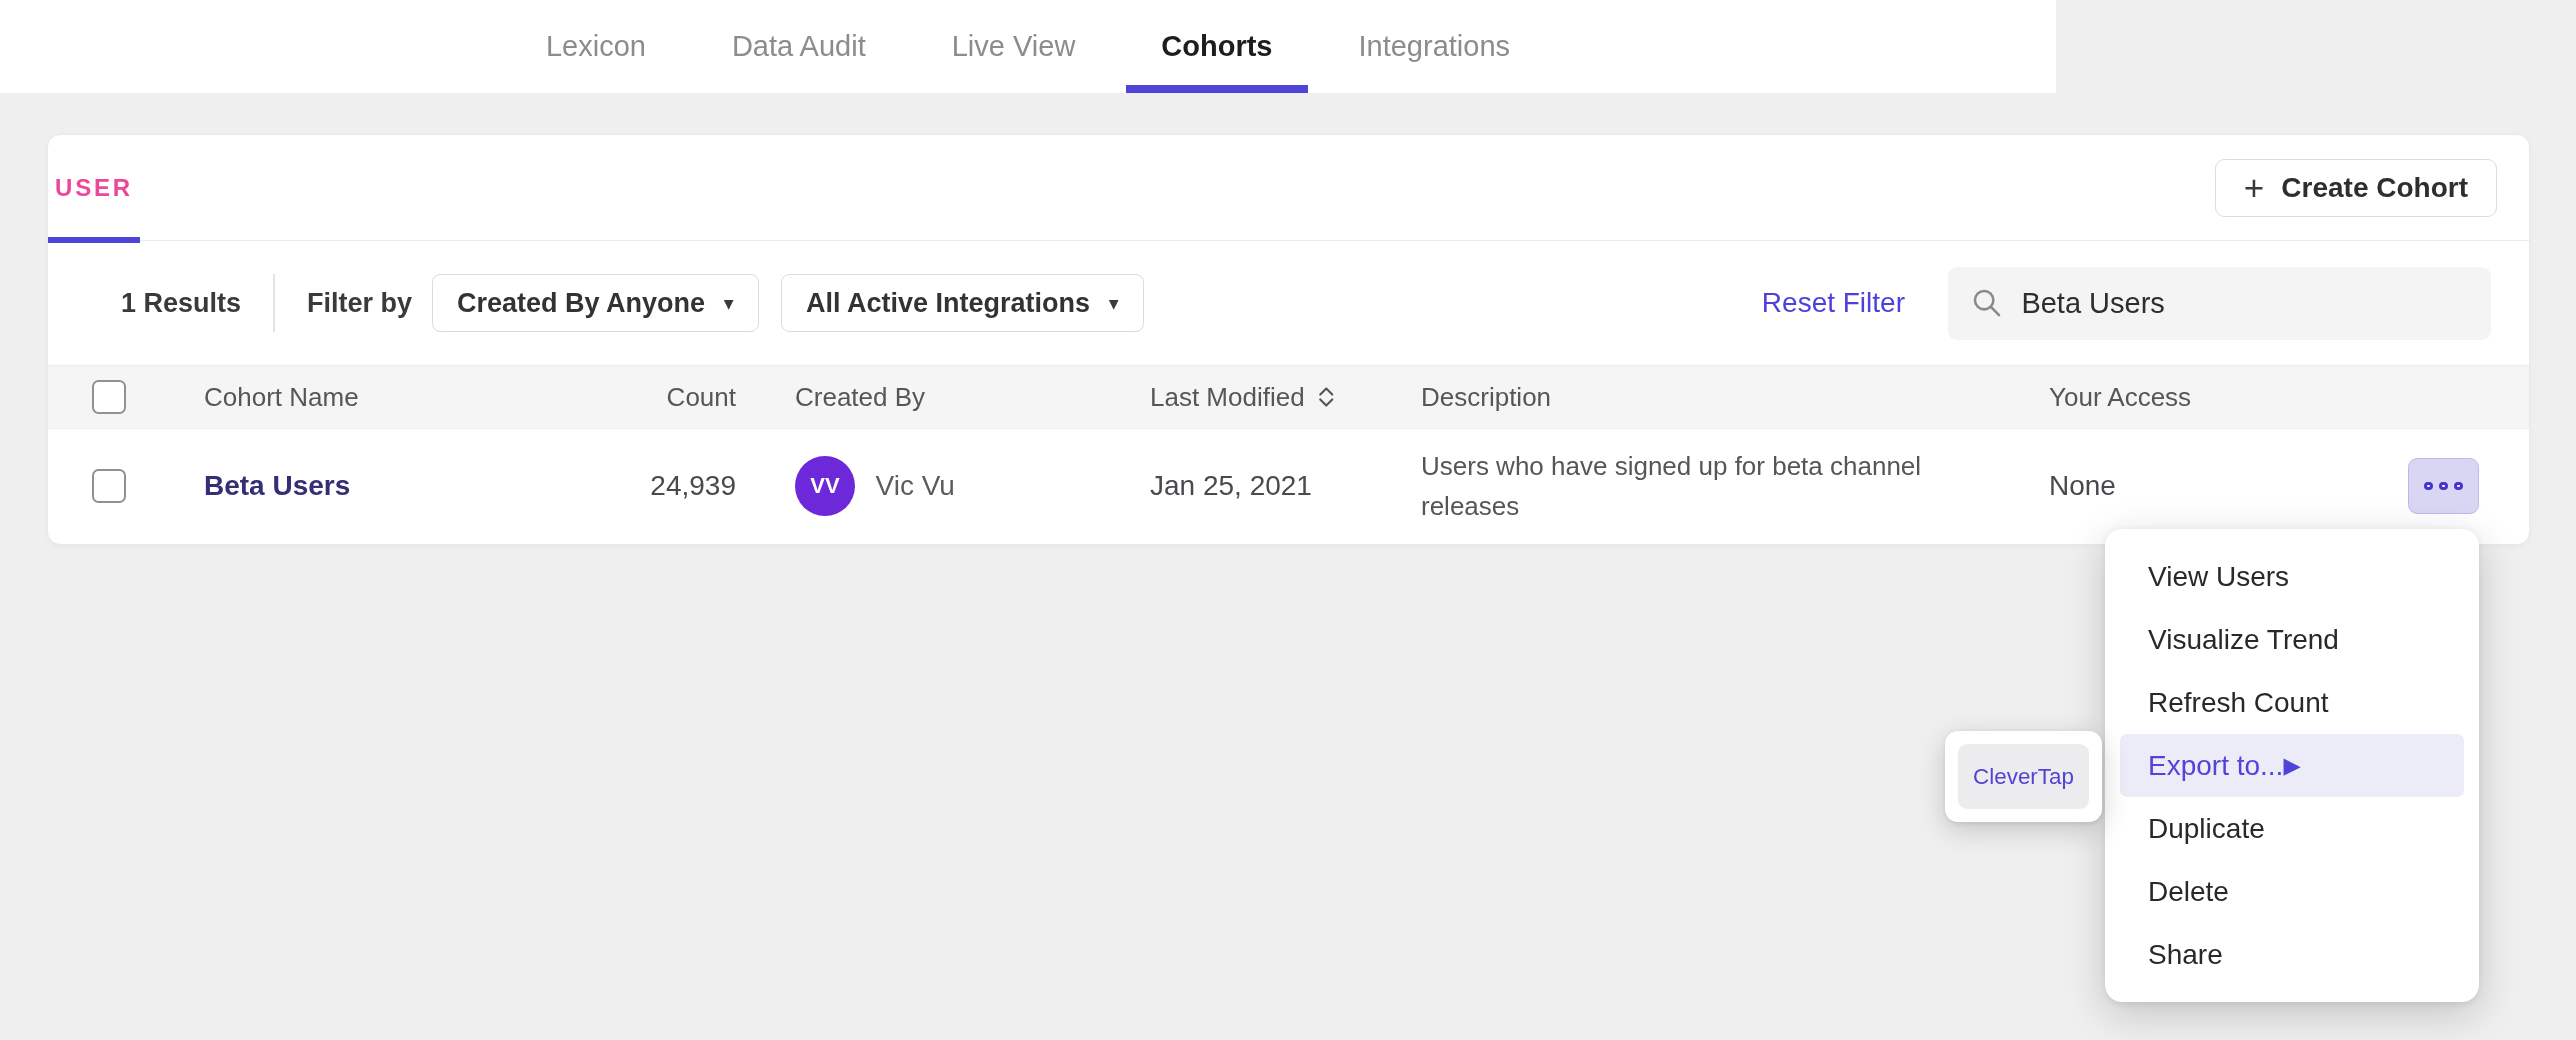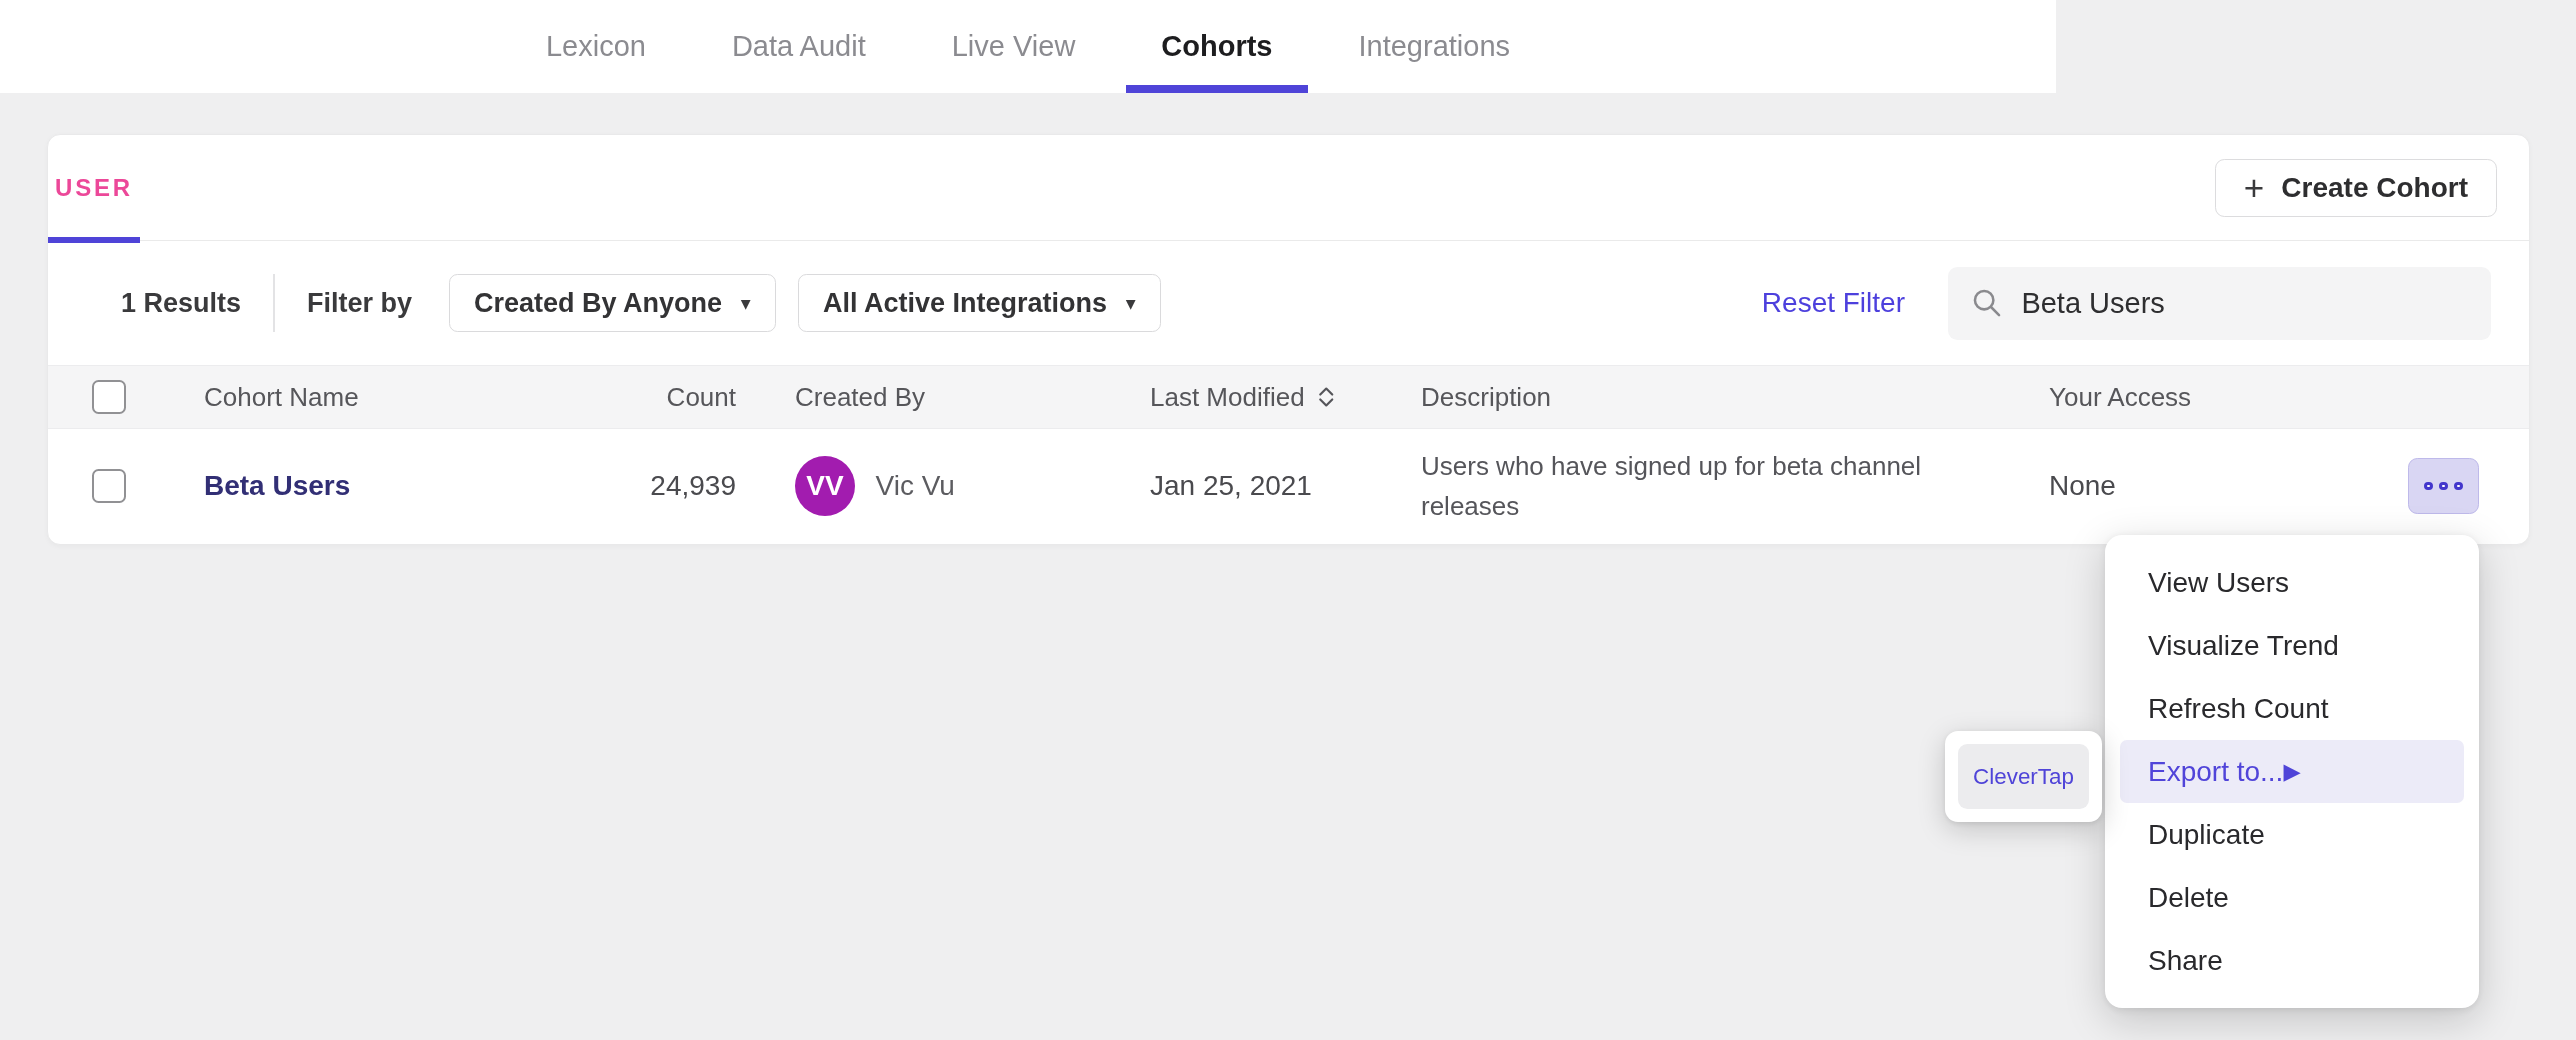--- a/index.html
+++ b/index.html
@@ -49,21 +49,21 @@
     font-size:28px; font-weight:700; color:#2e2e30; cursor:pointer;
   }
   .create-btn .plus { font-size:35px; font-weight:400; margin-right:17px; line-height:0; color:#3a3a3c; }
 
   
   .toolbar {
     height:124px; display:flex; align-items:center; padding:0 38px 0 73px;
   }
   .results-count { font-size:27px; font-weight:700; color:#3a3a3c; }
   .vdivider { width:1.9px; height:58px; background:#e3e3e5; margin:0 32px; }
-  .filter-by { font-size:27px; font-weight:700; color:#3a3a3c; margin-right:37px; }
+  .filter-by { font-size:27px; font-weight:700; color:#3a3a3c; margin-right:20px; }
   .dropdown {
     display:flex; align-items:center; height:58px; padding:2px 24px;
     border:1.9px solid #dadadc; border-radius:8.4px; background:#fff;
     font-size:27px; font-weight:700; color:#333335; margin-right:22.4px; cursor:pointer;
   }
   .dropdown .caret { font-size:19.6px; color:#3a3a3c; margin-left:18.7px; }
   .toolbar-right { margin-left:auto; display:flex; align-items:center;justify-content:flex-end; }
   .reset-filter { font-size:28px; color:#4d40dd; margin-right:43px; cursor:pointer; }
   .searchbox {
     width:543px; height:73px; background:#f4f4f5; border-radius:9.3px;
@@ -92,41 +92,40 @@
     width:34px; height:34px; background:#fff; border:2.8px solid #919194;
     border-radius:6.5px; cursor:pointer;
   }
   .cell-name { padding-left:35px; }
   .cell-count { text-align:right; }
   .cell-created { padding-left:59px; display:flex; align-items:center; }
   .sort-wrap { display:inline-flex; align-items:center; }
   .sort-icon { margin-left:11.2px; }
   .cohort-link { font-weight:700; color:#322f75; cursor:pointer; font-size:28px; }
   .avatar {
-    width:60px; height:60px; border-radius:50%; background:#a21caf;
-    color:#fff; font-size:28px; font-weight:700;
+    width:60px; height:60px; border-radius:50%; background:#6d28d9;
+    color:#fff; font-size:22px; font-weight:700;
     display:flex; align-items:center; justify-content:center; margin-right:20.5px;
   }
   .creator-name { color:#5c5c60; }
   .cell-desc { font-size:26px; line-height:40px; color:#55555a; padding-right:67px; }
   .cell-actions { display:flex; justify-content:flex-end; padding-right:52px; }
   .ellipsis-btn {
     width:71px; height:56px; background:#d9d6f3; border:1.9px solid #beb9ea;
     border-radius:9.3px; display:flex; align-items:center; justify-content:center;
     gap:6.5px; cursor:pointer;
   }
   .dot { width:8.4px; height:8.4px; background:#fff; border:3.7px solid #4336cc; border-radius:50%; }
 
   
   .ctx-menu {
     position:absolute; left:2105px; top:529px; width:374px;
     background:#ffffff; border-radius:17px; padding:16px 0;
     box-shadow:0 11.2px 41px rgba(0,0,0,0.18), 0 1.9px 7.5px rgba(0,0,0,0.08);
     z-index:20;
-    margin-top:6px;
   }
   .ctx-item {
     height:63px; display:flex; align-items:center; padding:0 28px 0 43px;
     font-size:28px; color:#29292c; cursor:pointer;
   }
   .ctx-item.highlighted {
     margin:0 15px; padding:0 20.5px 0 28px; border-radius:7px;
     background:#ecebf8; color:#5044d9; 
   }
   .ctx-item .arrow { color:#4f44d8; font-size:22.4px; }

